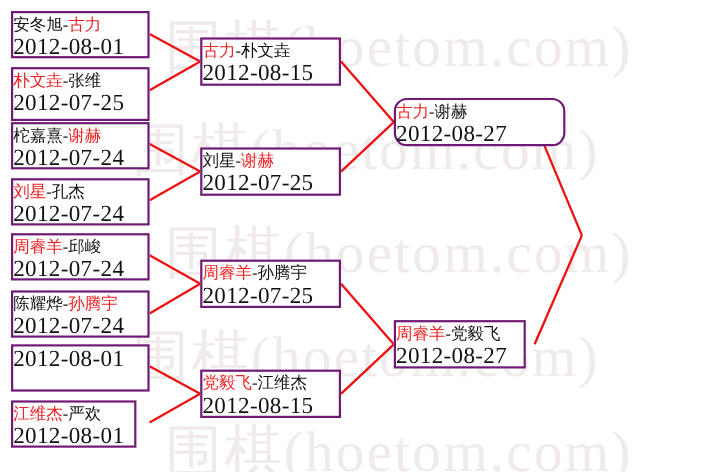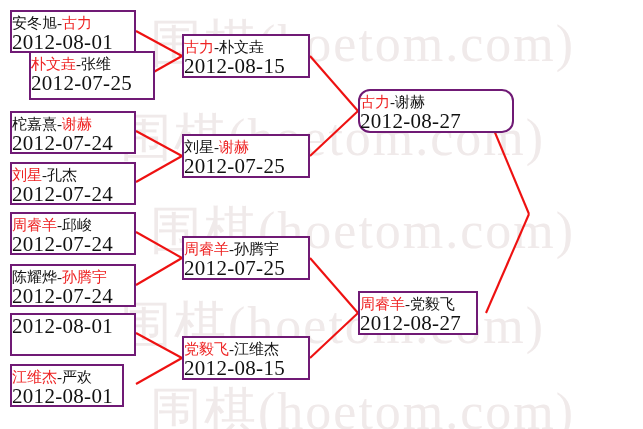--- a/index.html
+++ b/index.html
@@ -111,21 +111,21 @@
     <line x1="486" y1="313" x2="529" y2="214"></line>
   </svg>
 
   <div class="match" style="left:10px; top:10px; width:126px; height:43px;">
     <div class="players">
       <span class="lose">安冬旭</span><span class="dash">-</span><span class="win">古力</span>
     </div>
     <div class="date">2012-08-01</div>
   </div>
 
-  <div class="match" style="left:10px; top:51px; width:126px; height:49px;margin-left:19px;">
+  <div class="match" style="left:10px; top:61px; width:126px; height:49px;">
     <div class="players">
       <span class="win">朴文垚</span><span class="dash">-</span><span class="lose">张维</span>
     </div>
     <div class="date">2012-07-25</div>
   </div>
 
   <div class="match" style="left:10px; top:111px; width:126px; height:43px;">
     <div class="players">
       <span class="lose">柁嘉熹</span><span class="dash">-</span><span class="win">谢赫</span>
     </div>

